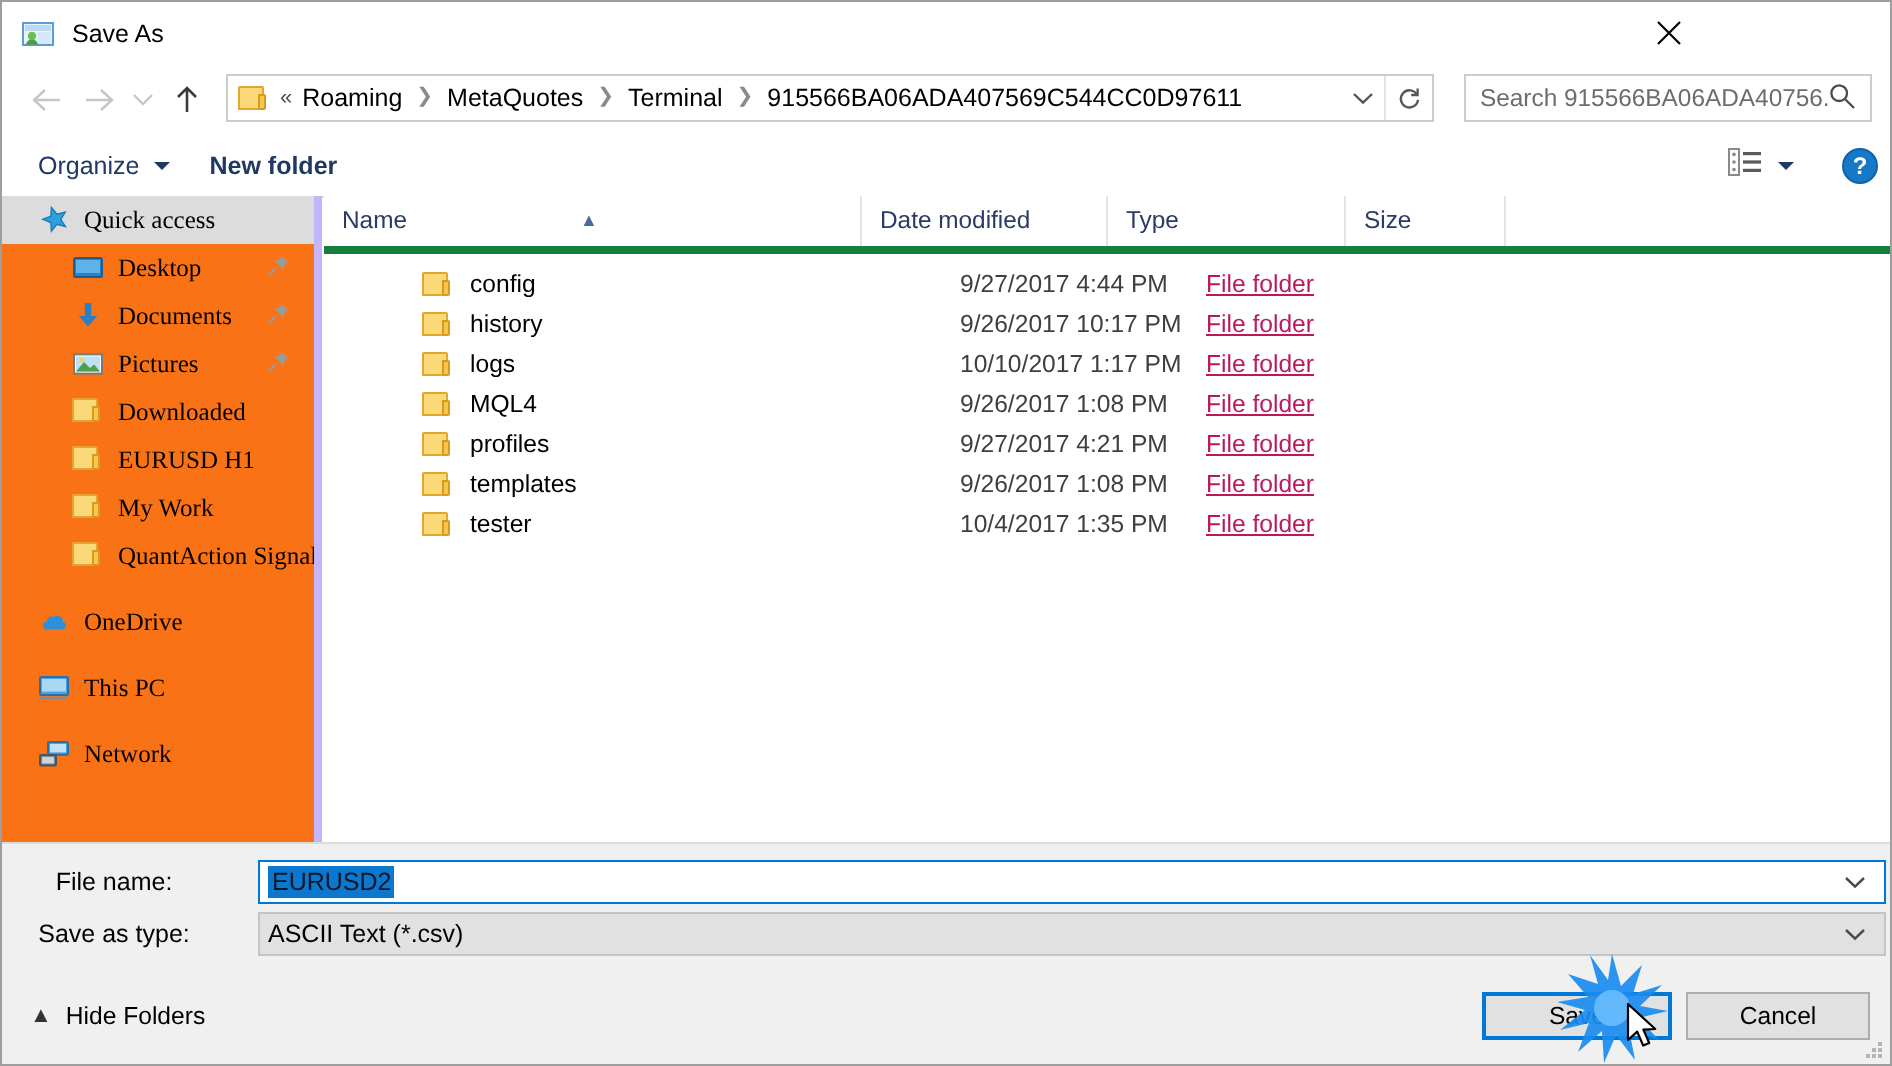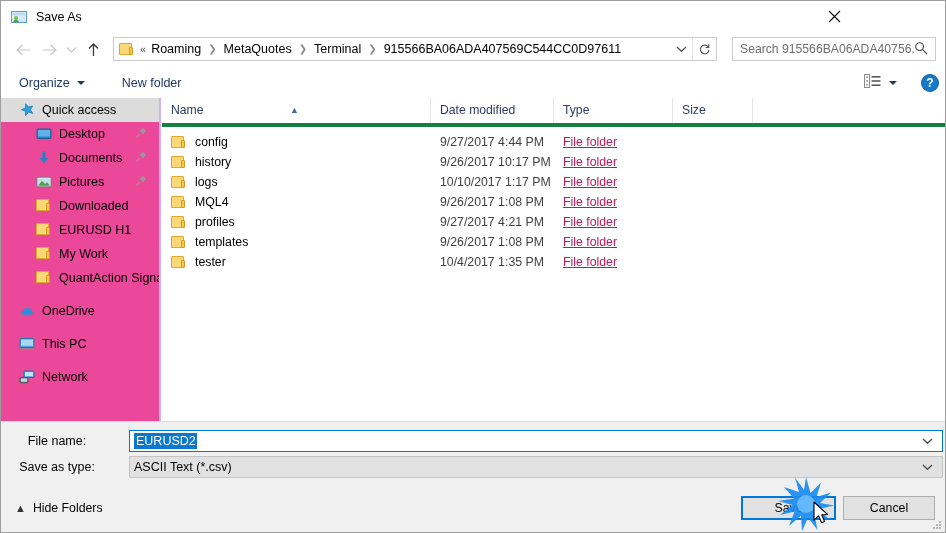--- a/index.html
+++ b/index.html
@@ -151,21 +151,21 @@
   }
   .tb-item {
     font-size: 12.5px;
     color: #1f3864;
     display: flex;
     align-items: center;
     height: 24px;
     padding: 0 6px;
   }
   .tb-item.organize { margin-left: 12px; }
-  .tb-item.newfolder { margin-left: 25px; }
+  .tb-item.newfolder { margin-left: 8px; font-weight: bold; }
   .tb-caret {
     margin-left: 7px;
     width: 0; height: 0;
     border-left: 4px solid transparent;
     border-right: 4px solid transparent;
     border-top: 4px solid #1f3864;
   }
   .tb-right {
     position: absolute;
     right: 8px;
@@ -195,24 +195,25 @@
     display: flex; align-items: center; justify-content: center;
     border: 1px solid #0f63aa;
     box-sizing: border-box;
   }
 
   
   .sidebar {
     position: absolute;
     left: 0; top: 97px;
     width: 160px; height: 323px;
-    background: #ec4899;
-    border-right: 2px solid #c4b5fd;
+    background: #f97316;
+    border-right: 4px solid #c4b5fd;
     box-sizing: border-box;
     overflow: hidden;
+    font-family: Liberation Serif, serif;
   }
   .side-item {
     height: 24px;
     display: flex;
     align-items: center;
     font-size: 12.5px;
     color: #000;
     position: relative;
     white-space: nowrap;
   }
@@ -264,20 +265,21 @@
     left: 128px;
     color: #4a6aa5;
     font-size: 9px;
   }
   .row {
     height: 20px;
     display: flex;
     align-items: center;
     font-size: 12.3px;
     color: #000;
+    padding-left: 40px;
   }
   .cell { box-sizing: border-box; overflow: hidden; white-space: nowrap; }
   .cell.name { display: flex; align-items: center; padding-left: 9px; }
   .cell.date { color: #3f3f3f; padding-left: 9px; }
   .cell.type { color: #be185d; padding-left: 9px; text-decoration: underline; }
   .cell.size { padding-left: 9px; }
   .row-folder-icon {
     width: 16px; height: 14px;
     margin-right: 8px;
     flex: none;
@@ -345,21 +347,21 @@
     background: #e1e1e1;
     border: 1px solid #c4c4c4;
   }
   .combo-value {
     font-size: 12.5px;
     margin-left: 4px;
     color: #000;
   }
   .combo-value.selected-text {
     background: #0b78d0;
-    color: #ffffff;
+    color: #0f172a;
     padding: 1px 1px 1px 2px;
   }
   .combo-arrow {
     position: absolute;
     right: 9px;
     top: 50%;
     transform: translateY(-50%);
   }
 
   

